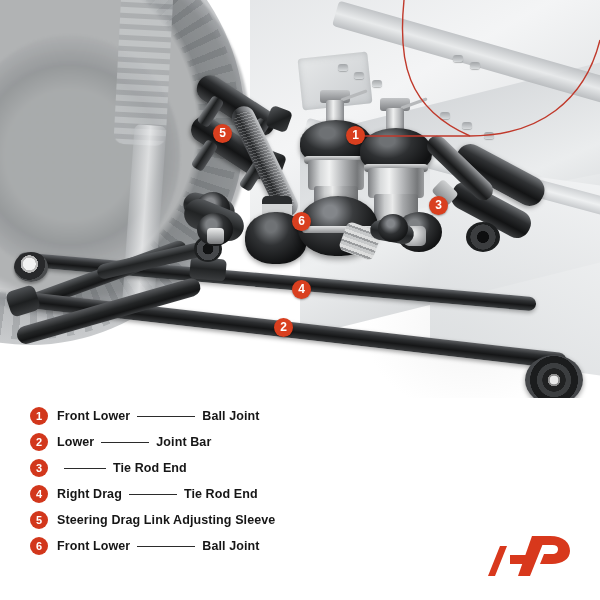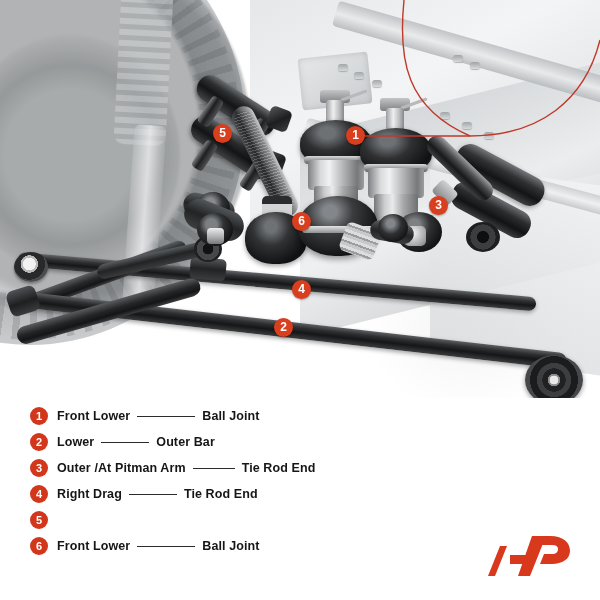--- a/index.html
+++ b/index.html
@@ -479,39 +479,39 @@
       <div class="num">1</div>
       <div class="pos">Front Lower</div>
       <div class="dash" style="width: 58px;"></div>
       <div class="part">Ball Joint</div>
     </div>
 
     <div class="row" style="top: 34px;">
       <div class="num">2</div>
       <div class="pos">Lower</div>
       <div class="dash" style="width: 48px;"></div>
-      <div class="part">Outer Bar</div>
+      <div class="part">Joint Bar</div>
     </div>
 
     <div class="row" style="top: 60px;">
       <div class="num">3</div>
-      <div class="pos">Outer /At Pitman Arm</div>
       <div class="dash" style="width: 42px;"></div>
       <div class="part">Tie Rod End</div>
     </div>
 
     <div class="row" style="top: 86px;">
       <div class="num">4</div>
       <div class="pos">Right Drag</div>
       <div class="dash" style="width: 48px;"></div>
       <div class="part">Tie Rod End</div>
     </div>
 
     <div class="row" style="top: 112px;">
       <div class="num">5</div>
+      <div class="pos">Steering Drag Link Adjusting Sleeve</div>
 
     </div>
 
     <div class="row" style="top: 138px;">
       <div class="num">6</div>
       <div class="pos">Front Lower</div>
       <div class="dash" style="width: 58px;"></div>
       <div class="part">Ball Joint</div>
     </div>
 

